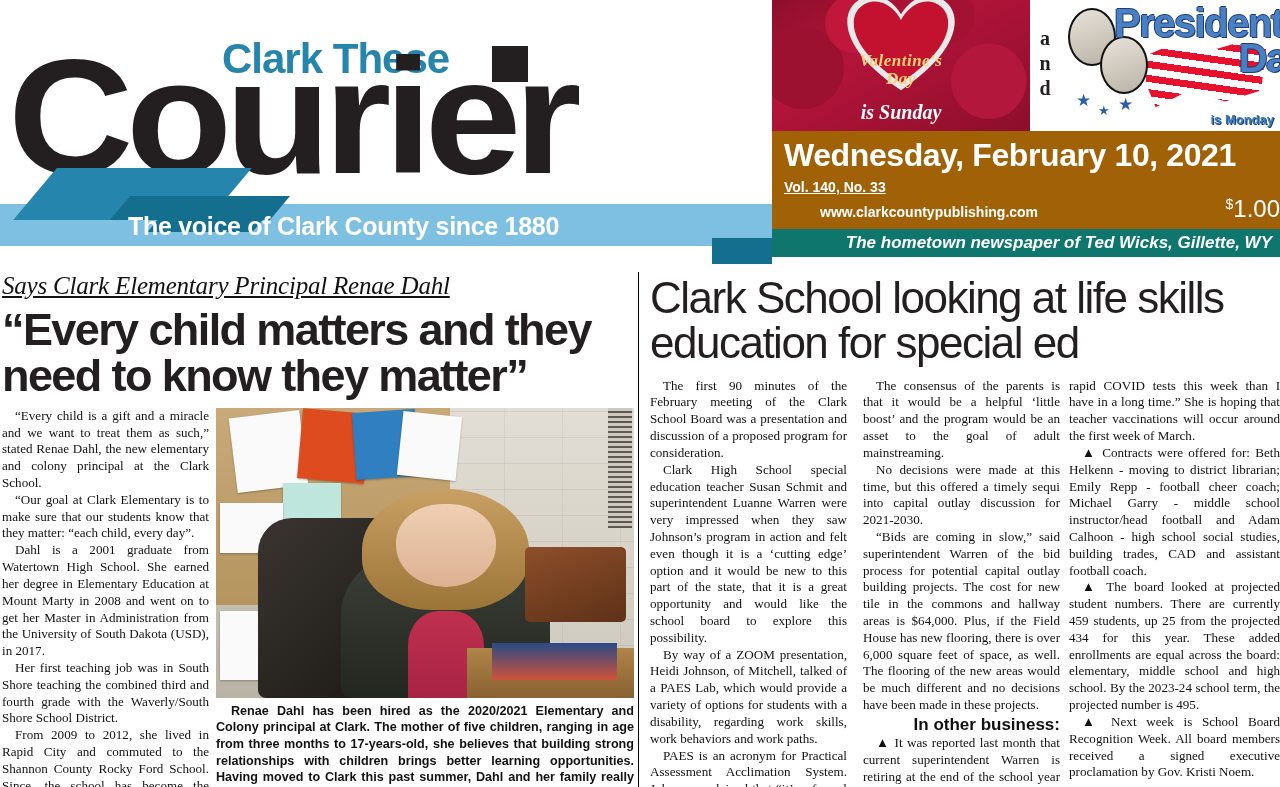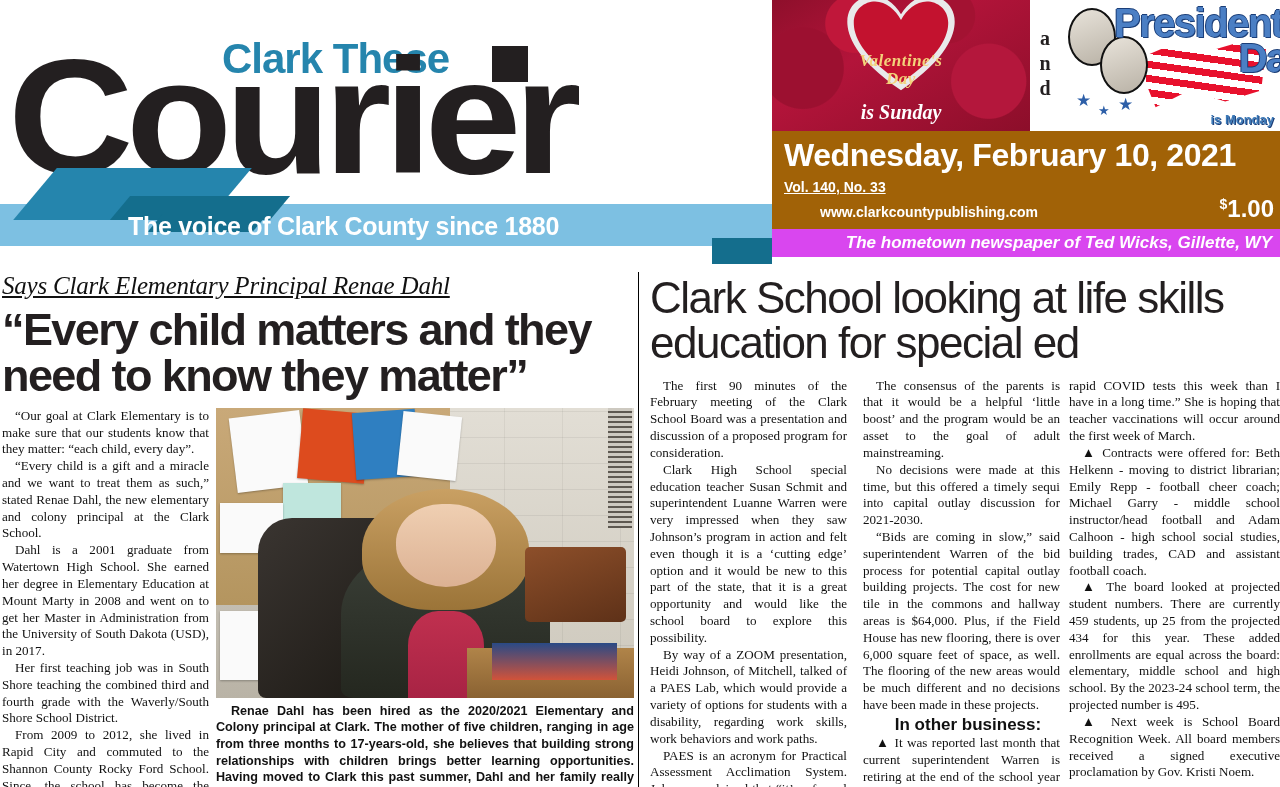--- a/index.html
+++ b/index.html
@@ -129,27 +129,27 @@
     background: #a16207; color: #ffffff;
     font-family: "Liberation Sans", sans-serif;
   }
   .date-main {
     position: absolute; left: 12px; top: 6px;
     font-size: 32px; font-weight: bold; letter-spacing: -0.4px;
   }
   .date-vol { position: absolute; left: 12px; top: 48px; font-size: 14px; font-weight: bold; text-decoration: underline; }
   .date-url { position: absolute; left: 12px; top: 73px; font-size: 14px; font-weight: bold; margin-left: 36px; }
   .date-price {
-    position: absolute; right: 6px; top: 64px;
-    font-size: 24px; font-weight: bold;
+    position: absolute; right: 0; top: 64px;
+    font-size: 24px; font-weight: normal;
   }
   .date-price sup { font-size: 14px; vertical-align: 8px; }
   .tagline-band {
     position: absolute; left: 772px; top: 229px; width: 508px; height: 28px;
-    background: #d946ef; color: #ffffff;
+    background: #0f766e; color: #ffffff;
     font-family: "Liberation Sans", sans-serif; font-style: italic;
     font-weight: bold; font-size: 17px; text-align: right;
     padding: 4px 8px 0 0;
   }
 
   
   .content { position: absolute; left: 0; top: 268px; width: 1280px; height: 519px; }
 
   .col-divider {
     position: absolute; top: 0; width: 1px; height: 519px; background: #000;
@@ -259,21 +259,21 @@
     font-family: "Liberation Serif", serif; font-size: 13.1px;
     line-height: 1.285; text-align: justify; color: #111;
   }
   .rcol p { text-indent: 13px; margin: 0; }
   .rcol p.noind { text-indent: 0; }
   #rcol1 { left: 2px; }
   #rcol2 { left: 215px; }
   #rcol3 { left: 421px; width: 211px; }
   .subhead {
     font-family: "Liberation Sans", sans-serif; font-weight: bold;
-    font-size: 17px; line-height: 1.12; text-indent: 0; text-align: center;
+    font-size: 17px; line-height: 1.12; text-indent: 0; text-align: right;
     padding: 1px 0 1px 0;
   }
 </style>
 </head>
 <body>
 
 <div class="masthead">
 
   <div class="mast-left">
     <div class="voice-band"></div>
@@ -327,22 +327,22 @@
 <div class="content">
 
   <div class="col-divider" id="div-main"></div>
 
   <div class="left-story">
     <div class="left-eyebrow">Says Clark Elementary Principal Renae Dahl</div>
     <div class="left-headline">“Every child matters and they need to know they matter”</div>
 
     <div class="left-body-wrap">
       <div class="left-col-text">
+        <p>“Every child is a gift and a miracle and we want to treat them as such,” stated Renae Dahl, the new elementary and colony principal at the Clark School.</p>
         <p>“Our goal at Clark Elementary is to make sure that our students know that they matter: “each child, every day”.</p>
-        <p>“Every child is a gift and a miracle and we want to treat them as such,” stated Renae Dahl, the new elementary and colony principal at the Clark School.</p>
         <p>Dahl is a 2001 graduate from Watertown High School.  She earned her degree in Elementary Education at Mount Marty in 2008 and went on to get her Master in Administration from the University of South Dakota (USD), in 2017.</p>
         <p>Her first teaching job was in South Shore teaching the combined third and fourth grade with the Waverly/South Shore School District.</p>
         <p>From 2009 to 2012, she lived in Rapid City and commuted  to the Shannon County Rocky Ford School.  Since, the school has become the Oglala Lakota County School District.</p>
       </div>
 
       <div class="photo-block">
         <div class="photo">
           <div class="ph-wall"></div>
           <div class="ph-blinds"></div>
           <div class="ph-board"></div>

